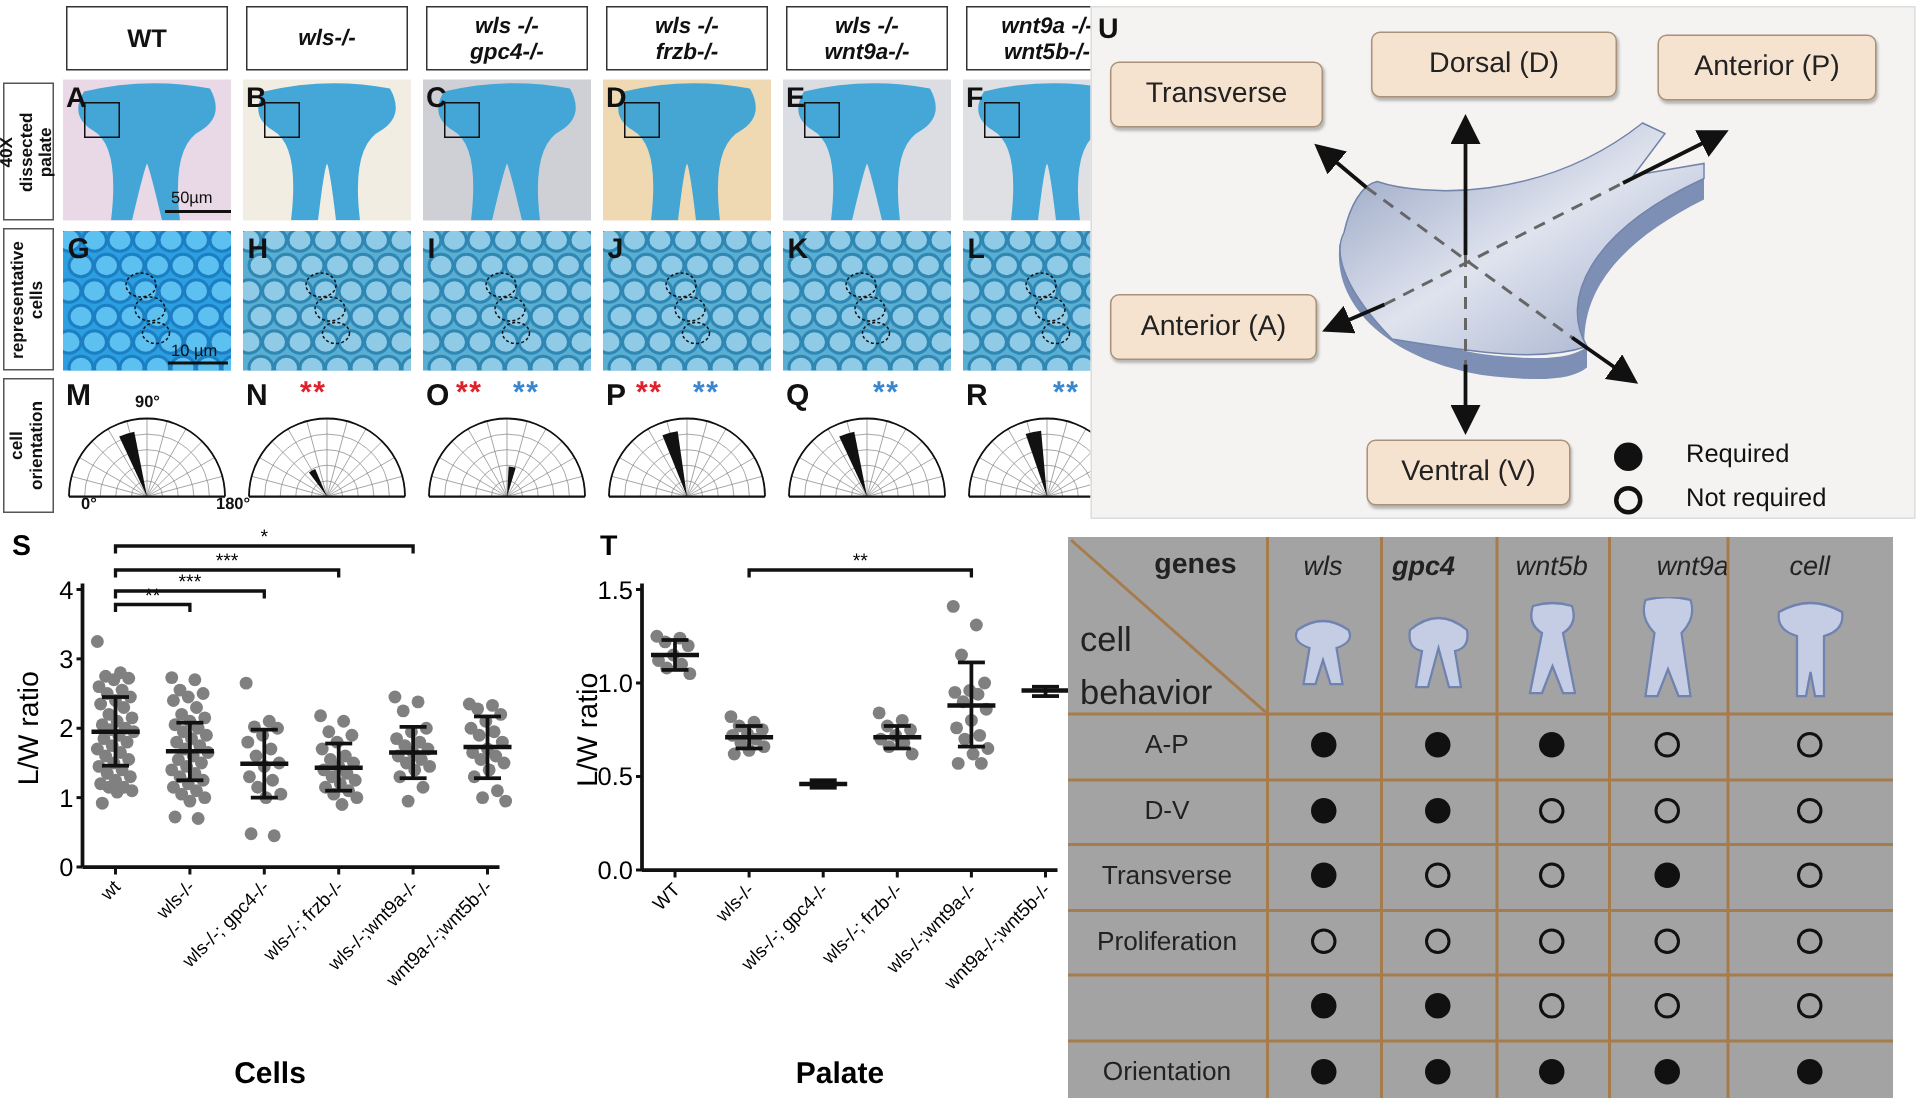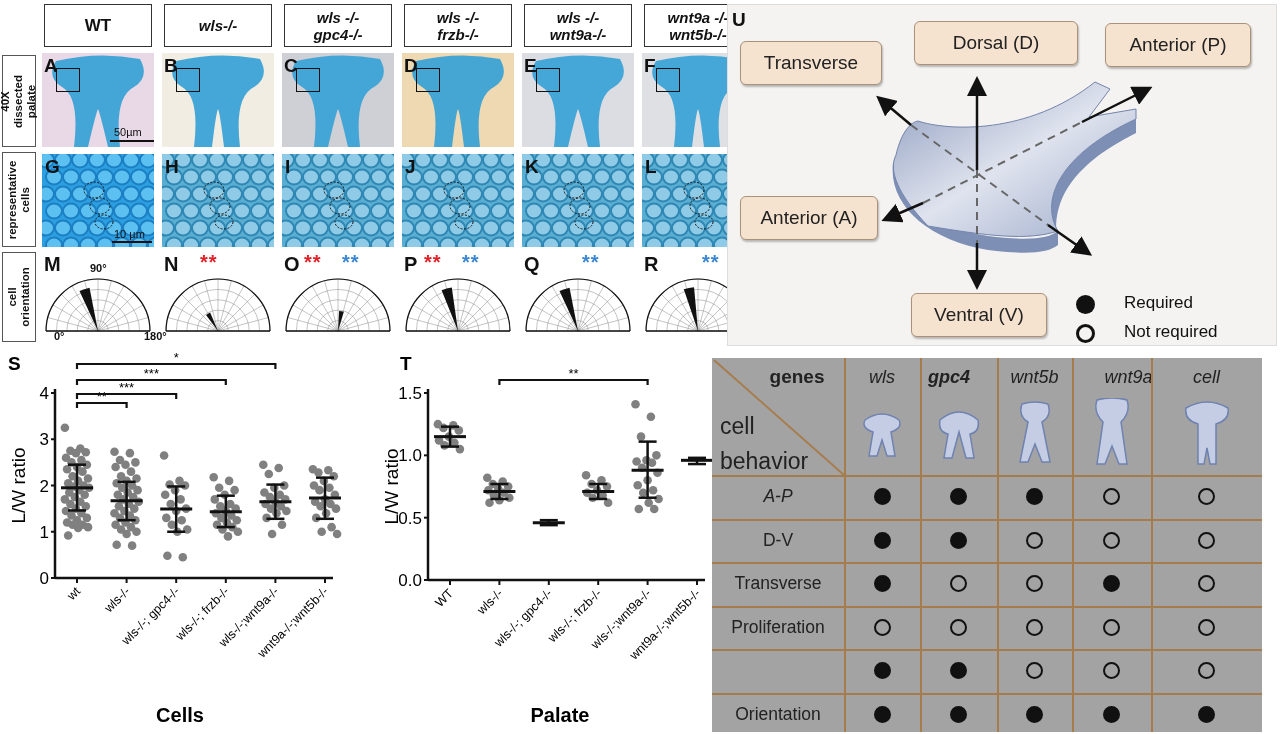--- a/index.html
+++ b/index.html
@@ -898,21 +898,21 @@
     <div class="tcell gene" style="left: 439px; top: 6px; width: 111px; height: 26px;">cell</div>
     <svg width="50" height="70" style="position: absolute; left: 469.5px; top: 40px;">
       <path d="M4,10 Q25,-2 46,10 Q48,22 34,26 L34,66 L28,66 L25,50 L22,66 L16,66 L16,26 Q2,22 4,10 Z" fill="#c4cde3" stroke="#6f82b0" stroke-width="1.5"></path>
     </svg>
     <div class="vline" style="left: 132px; top: 0px; height: 374px;"></div>
     <div class="vline" style="left: 208px; top: 0px; height: 374px;"></div>
     <div class="vline" style="left: 285px; top: 0px; height: 374px;"></div>
     <div class="vline" style="left: 360px; top: 0px; height: 374px;"></div>
     <div class="vline" style="left: 439px; top: 0px; height: 374px;"></div>
     <div class="hline" style="left: 0px; top: 117px; width: 550px;"></div>
-    <div class="tcell" style="left: 0px; top: 117px; width: 132px; height: 43.5px; font-size: 17.5px; font-style: italic;">A-P</div>
+    <div class="tcell" style="left: 0px; top: 117px; width: 132px; height: 43.5px; font-size: 17.5px;">A-P</div>
     <div class="tcell" style="left: 132px; top: 117px; width: 76px; height: 43.5px;">
       <div class="dot filled"></div>
     </div>
     <div class="tcell" style="left: 208px; top: 117px; width: 77px; height: 43.5px;">
       <div class="dot filled"></div>
     </div>
     <div class="tcell" style="left: 285px; top: 117px; width: 75px; height: 43.5px;">
       <div class="dot filled"></div>
     </div>
     <div class="tcell" style="left: 360px; top: 117px; width: 79px; height: 43.5px;">

